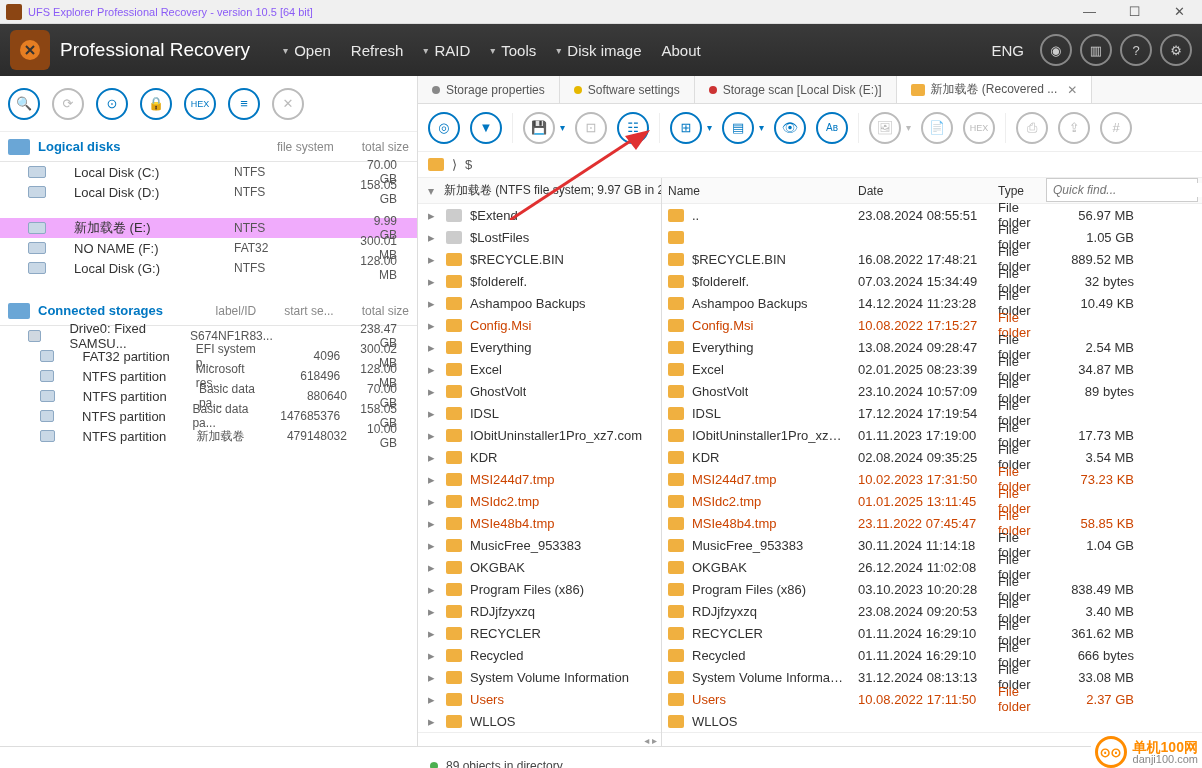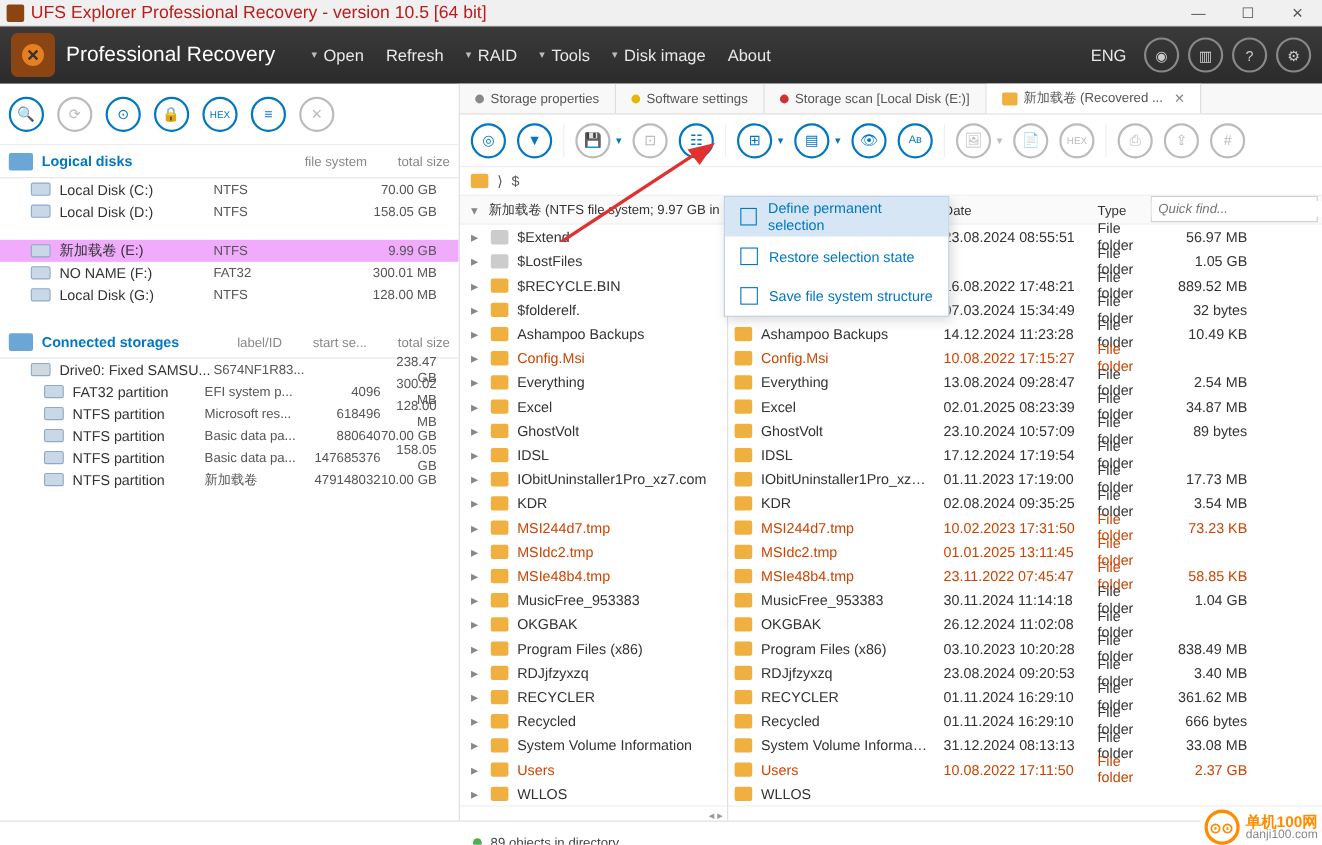--- a/index.html
+++ b/index.html
@@ -1,21 +1,21 @@
 <!DOCTYPE html>
 <html><head>
 <meta charset="utf-8">
 <style>
 * { margin: 0; padding: 0; box-sizing: border-box; font-family: "Segoe UI", Tahoma, sans-serif; }
 body { width: 1202px; height: 768px; background: #fff; position: relative; overflow: hidden; font-size: 13px; color: #333; }
 
 
 .titlebar { height: 24px; background: #f0f0f0; display: flex; align-items: center; padding-left: 6px; border-bottom: 1px solid #ddd; }
 .titlebar .icon { width: 16px; height: 16px; background: #8b4513; border-radius: 2px; margin-right: 6px; }
-.titlebar .title { flex: 1; color: #b91c1c; font-size: 16px; }
+.titlebar .title { flex: 1; color: #8b5cf6; font-size: 11px; }
 .titlebar .winbtns { display: flex; }
 .titlebar .winbtn { width: 45px; height: 24px; display: flex; align-items: center; justify-content: center; color: #555; cursor: pointer; }
 
 
 .menubar { height: 52px; background: linear-gradient(#3a3a3a, #2b2b2b); display: flex; align-items: center; padding: 0 10px; }
 .menubar .logo { width: 40px; height: 40px; background: #8b4513; border-radius: 6px; display:flex; align-items:center; justify-content:center; margin-right:10px; }
 .menubar .brand { color: #fff; font-size: 19px; font-weight: 400; margin-right: 25px; }
 .menubar .menu { display: flex; gap: 4px; flex: 1; }
 .menubar .mitem { color: #e8e8e8; padding: 6px 8px; cursor: pointer; font-size: 15px; display:flex; align-items:center; }
 .menubar .mitem .caret { font-size: 10px; margin-right: 6px; color: #bbb; }
@@ -31,21 +31,21 @@
 
 .ltoolbar { height: 56px; display: flex; align-items: center; padding-left: 8px; gap: 12px; border-bottom: 1px solid #eee; }
 .rnd { width: 32px; height: 32px; border: 2px solid #0077c2; border-radius: 50%; display: flex; align-items: center; justify-content: center; color: #0077c2; cursor: pointer; font-size: 13px; }
 .rnd.gray { border-color: #bbb; color: #bbb; }
 
 
 .lsection { padding: 0; }
 .lhdr { height: 30px; display: flex; align-items: center; border-bottom: 1px solid #e5e5e5; padding: 0 8px; color: #0077c2; font-weight: 600; }
 .lhdr .hicon { width: 22px; height: 16px; background: #6aa6d6; border-radius: 2px; margin-right: 8px; }
 .lhdr .hcols { margin-left: auto; display: flex; gap: 28px; color: #888; font-weight: 400; font-size: 12px; }
-.lrow { height: 20px; display: flex; align-items: center; padding-left: 28px; cursor: pointer; }
+.lrow { height: 20px; display: flex; align-items: center; padding-left: 28px; cursor: pointer; gap: 20px; }
 .lrow.sel { background: #f0abfc; margin-top: 16px; }
 .lrow .dicon { width: 18px; height: 12px; background: #c9d8e6; border: 1px solid #8da9c4; border-radius: 2px; margin-right: 8px; }
 .lrow .dname { width: 140px; }
 .lrow .dfs { width: 100px; color: #555; font-size: 12px; }
 .lrow .dstart { width: 70px; text-align: right; color: #555; font-size: 12px; }
 .lrow .dsize { flex: 1; text-align: right; padding-right: 20px; color: #555; font-size: 12px; }
 
 
 .rtabs { height: 28px; display: flex; border-bottom: 1px solid #ddd; background: #f8f8f8; }
 .rtab { padding: 0 14px; display: flex; align-items: center; gap: 6px; border-right: 1px solid #ddd; font-size: 12px; color: #555; cursor: pointer; }
@@ -716,34 +716,20 @@
               </div>
               <div class="c-date"></div>
               <div class="c-type"></div>
               <div class="c-size"></div>
               <div class="c-num"></div>
             </div>
           </div>
         <div class="hscroll">◂ ▸</div>
       </div>
 
-      <div class="popup">
-        <div class="pitem hover">
-          <div class="picon"></div>
-          <span>Define permanent selection</span>
-        </div>
-        <div class="pitem">
-          <div class="picon"></div>
-          <span>Restore selection state</span>
-        </div>
-        <div class="pitem">
-          <div class="picon"></div>
-          <span>Save file system structure</span>
-        </div>
-      </div>
     </div>
   </div>
 </div>
 
 <div class="statusbar">
   <div class="sdot"></div>
   <span>89 objects in directory.</span>
 </div>
 
 <svg class="arrow" viewBox="0 0 140 90">

